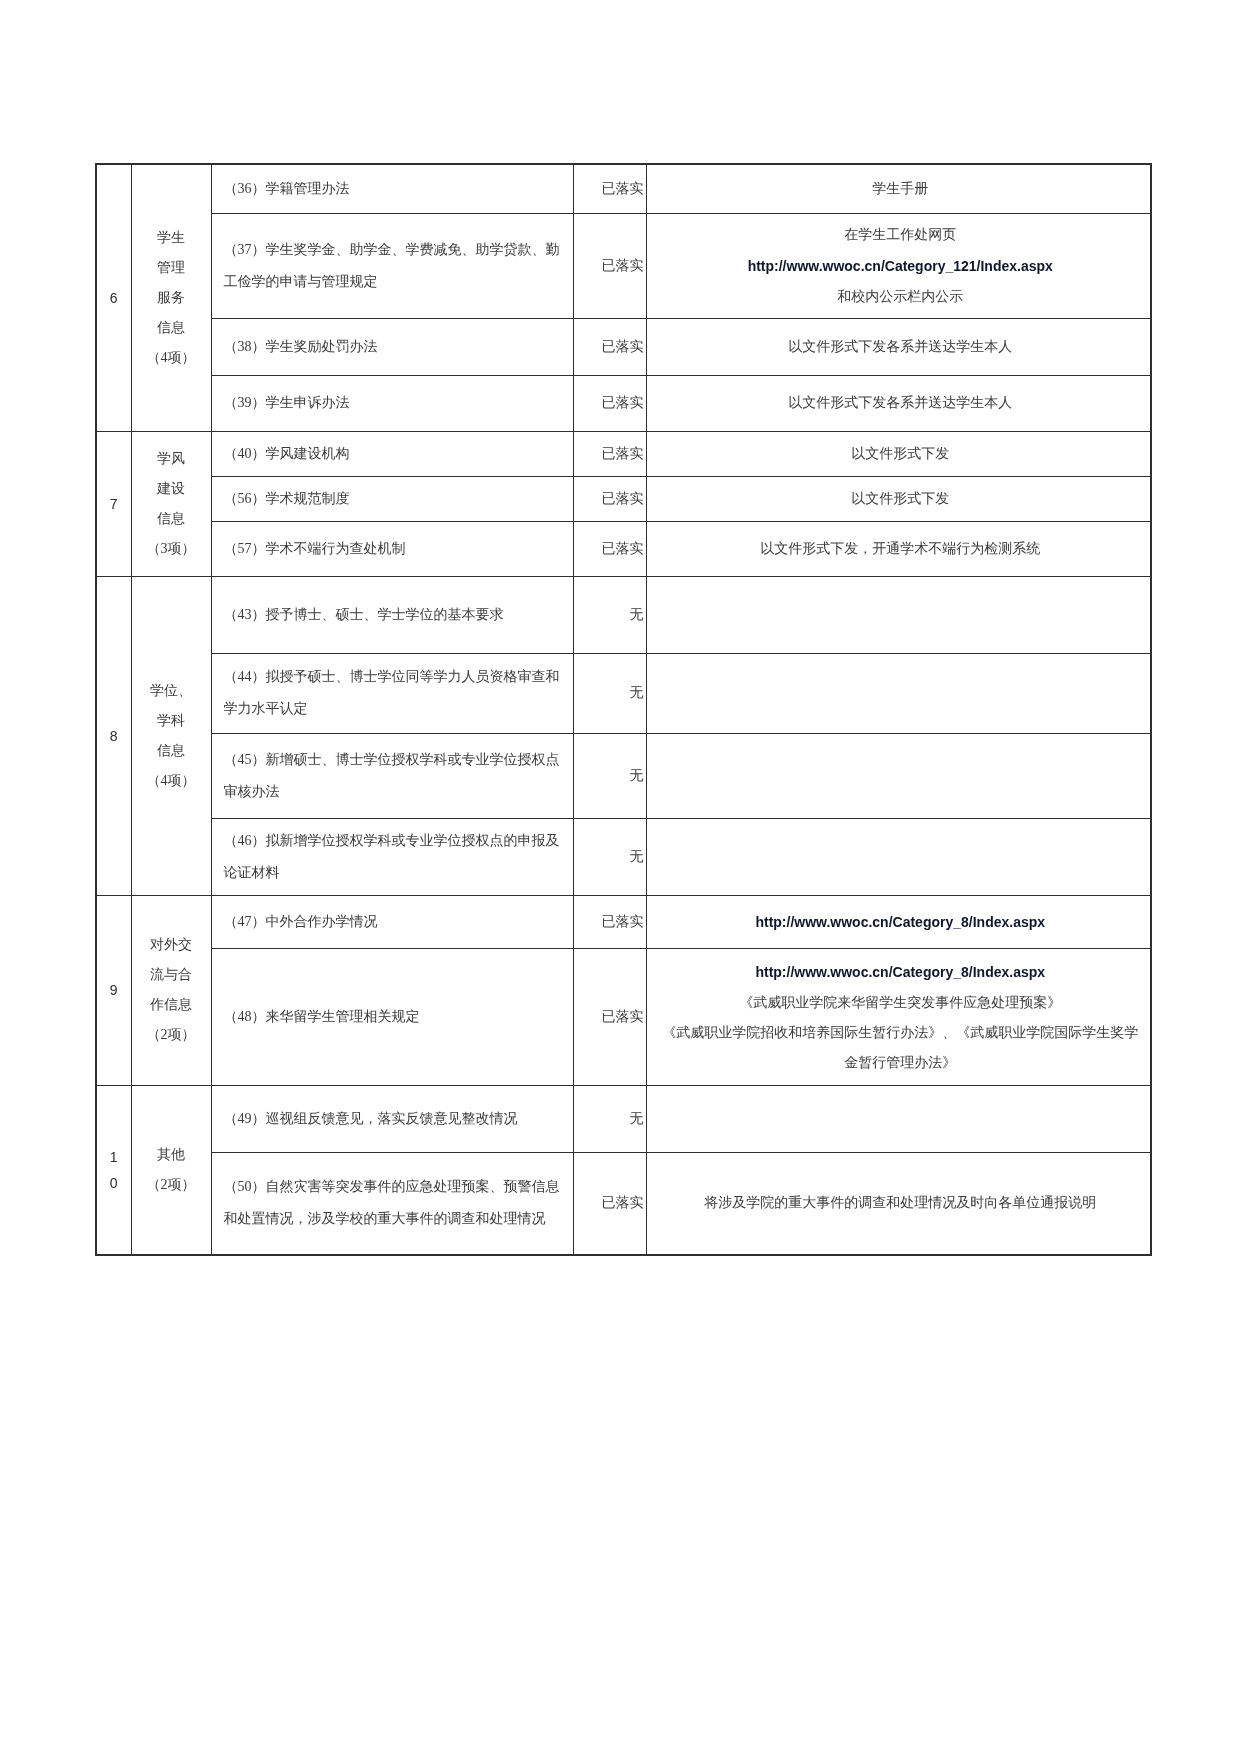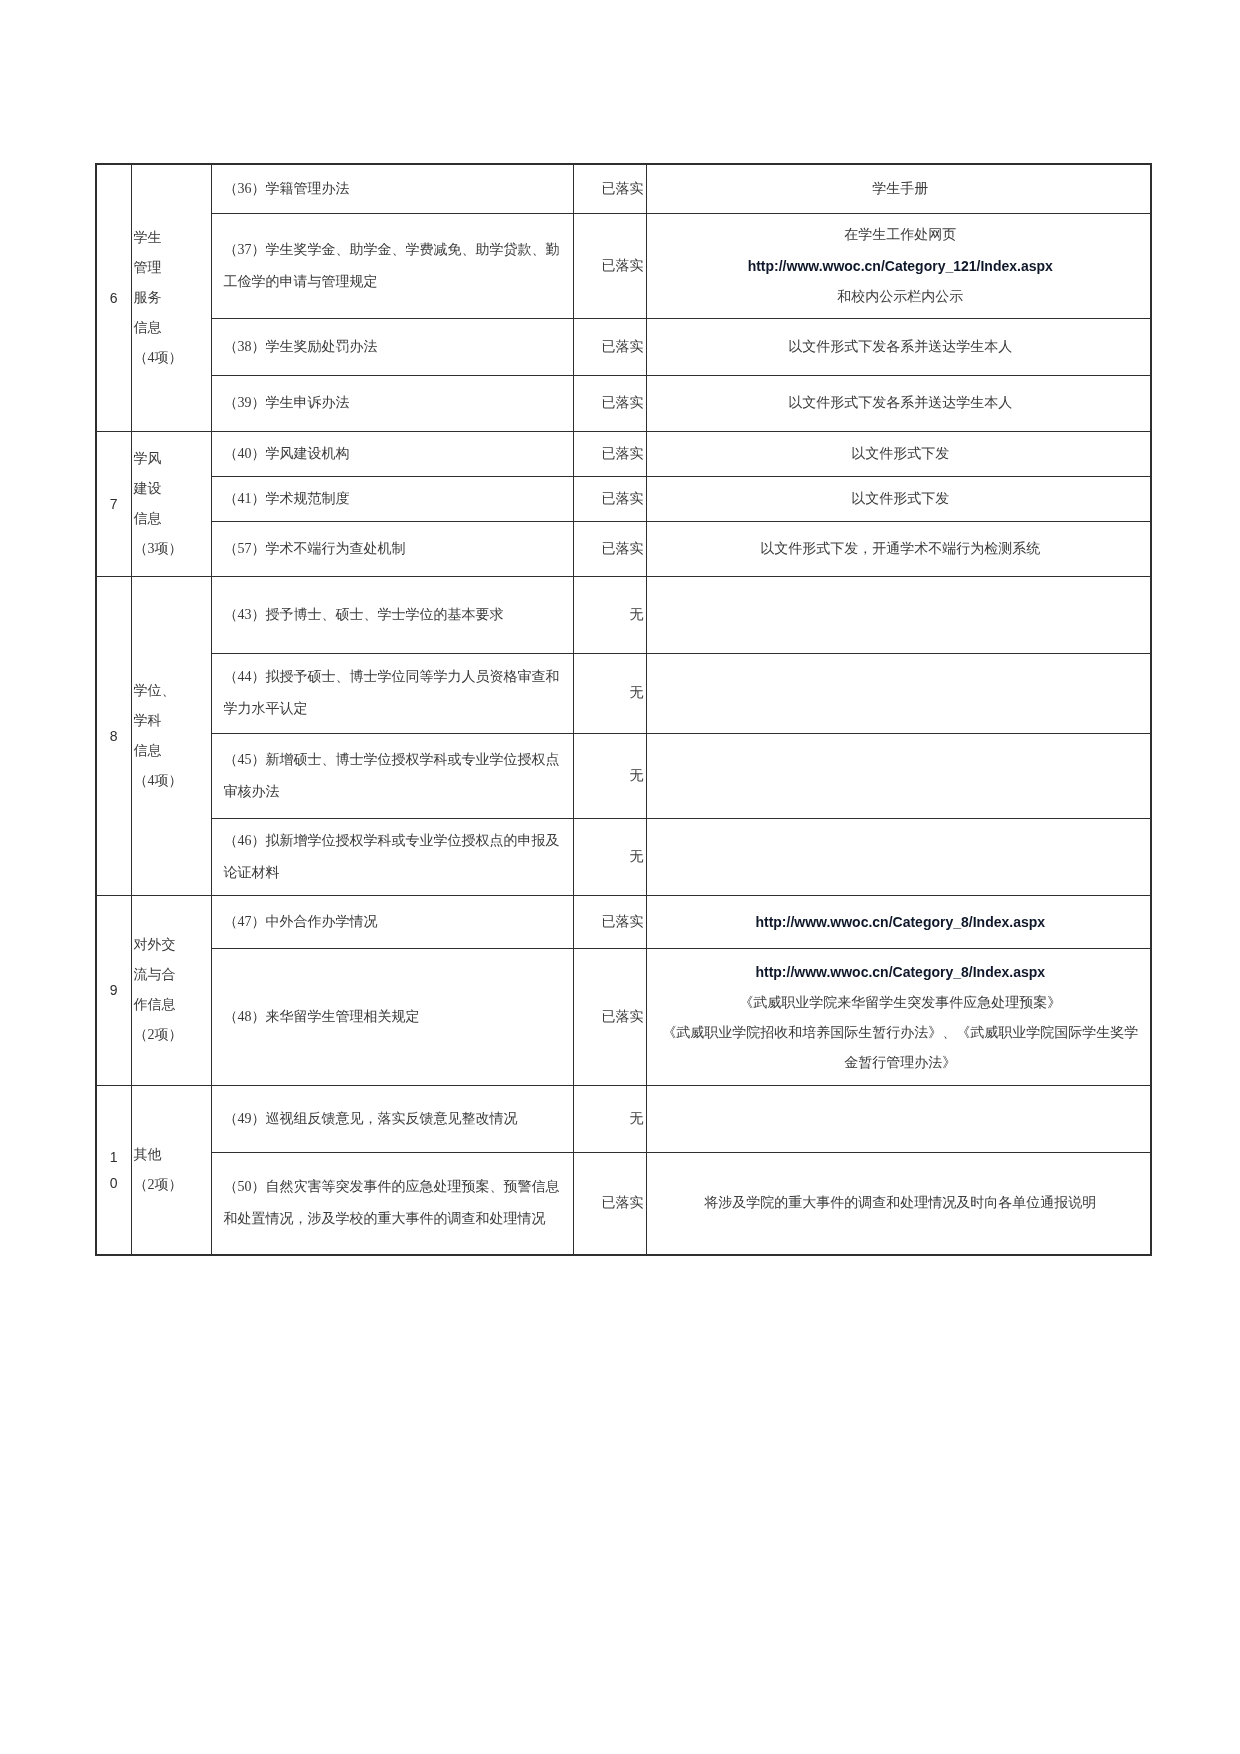--- a/index.html
+++ b/index.html
@@ -20,21 +20,21 @@
     overflow:hidden;
   }
   td.num{
     text-align:center;
     font-family:"Liberation Sans", sans-serif;
     font-size:18px;color:#2e2e2e;
     padding:0;
   }
   td.num div{line-height:26px;}
   td.cat{
-    text-align:left;padding:0 2px;
+    text-align:center;padding:0 2px;
   }
   td.cat div{line-height:30px;white-space:nowrap;}
   td.item{
     padding:6px 10px 6px 12px;line-height:32px;text-align:left;
   }
   td.status{
     padding:4px 2px 4px 8px;line-height:28px;text-align:right;
   }
   td.note{
     padding:6px 8px 6px 12px;line-height:30px;text-align:center;
@@ -111,21 +111,21 @@
             <div>信息</div>
             <div>（3项）</div>
           </td>
           <td class="item">（40）学风建设机构</td>
           <td class="status">已落实</td>
           <td class="note">
             <div class="txt">以文件形式下发</div>
           </td>
         </tr>
         <tr style="height: 40px;">
-          <td class="item">（41）学术规范制度</td>
+          <td class="item">（56）学术规范制度</td>
           <td class="status">已落实</td>
           <td class="note">
             <div class="txt">以文件形式下发</div>
           </td>
         </tr>
         <tr style="height: 55px;">
           <td class="item">（57）学术不端行为查处机制</td>
           <td class="status">已落实</td>
           <td class="note">
             <div class="txt">以文件形式下发，开通学术不端行为检测系统</div>

